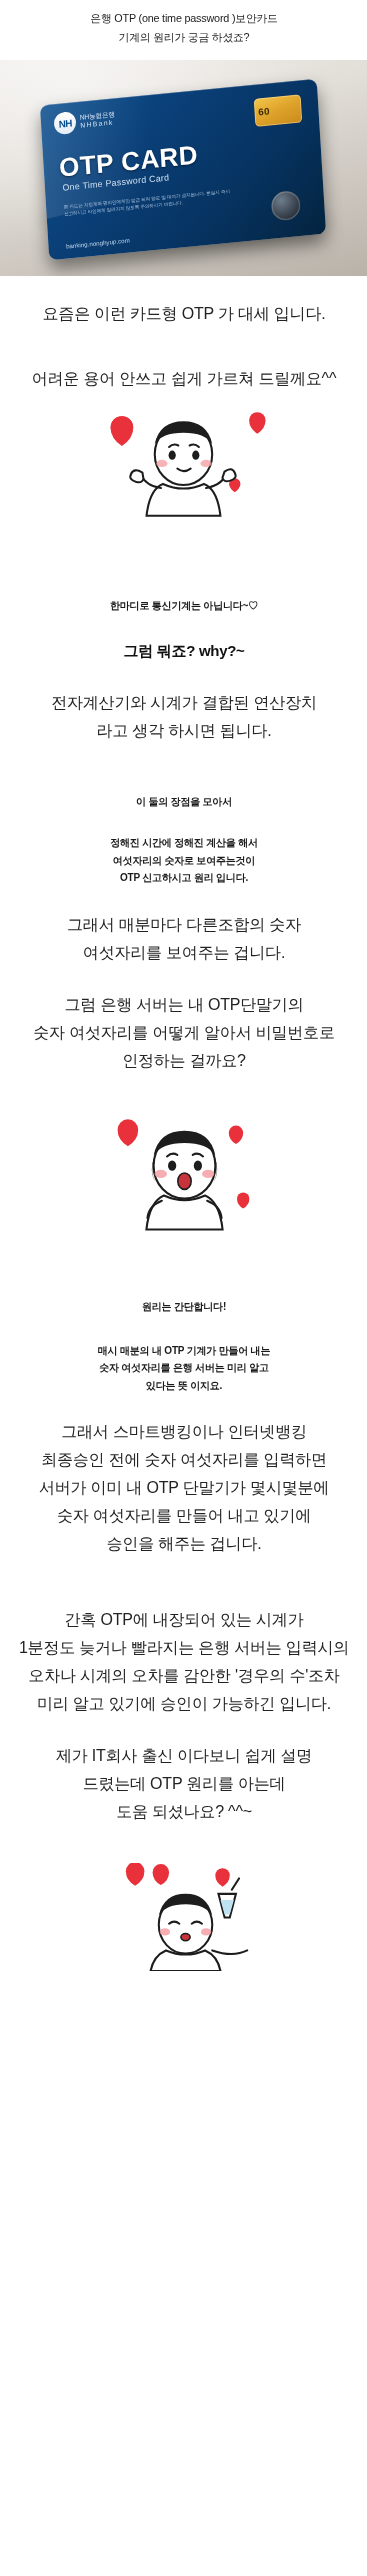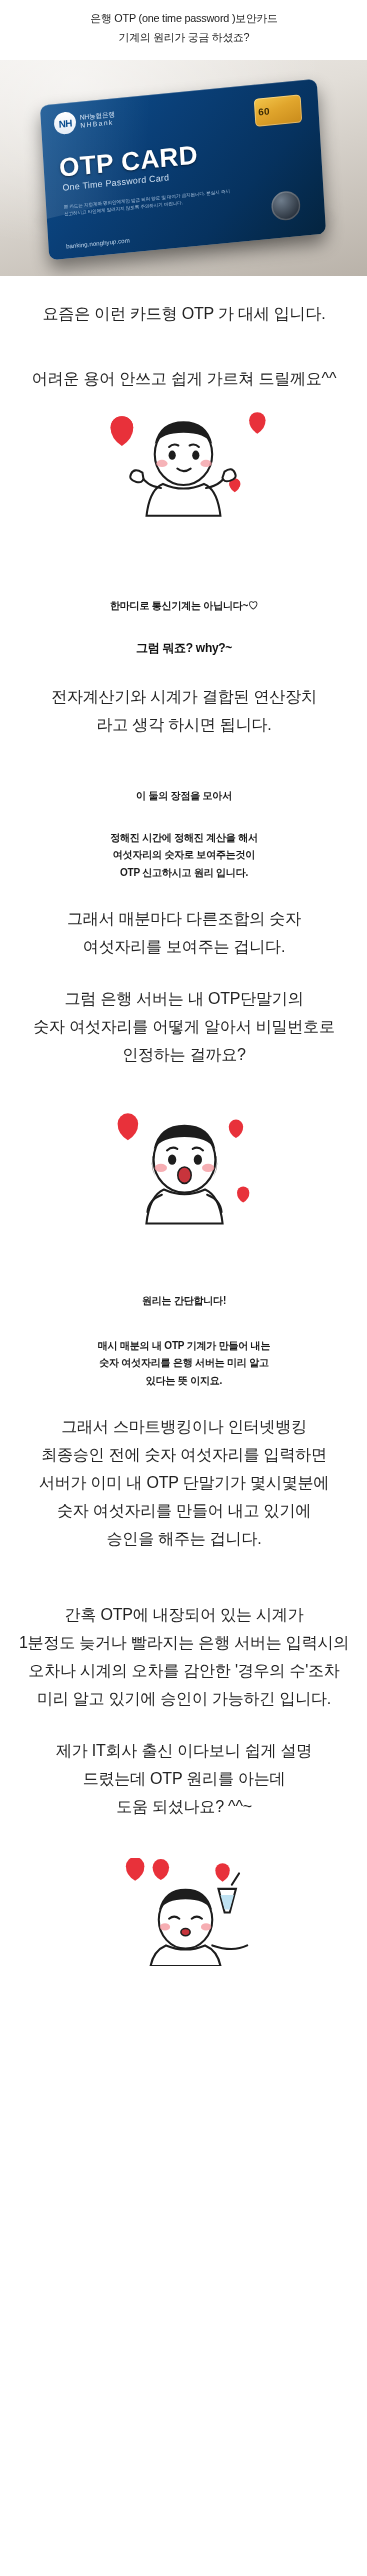--- a/index.html
+++ b/index.html
@@ -34,21 +34,21 @@
     font-size: 10.8px;
     color: #1b1b1b;
     letter-spacing: -0.2px;
   }
   .s-body {
     font-size: 16px;
     color: #232323;
     letter-spacing: -0.2px;
   }
   .s-big {
-    font-size: 12px;
+    font-size: 15px;
     font-weight: bold;
     color: #111111;
     letter-spacing: -0.3px;
   }
   .s-em {
     font-size: 10px;
     color: #1b1b1b;
     font-weight: bold;
     letter-spacing: -0.2px;
   }

